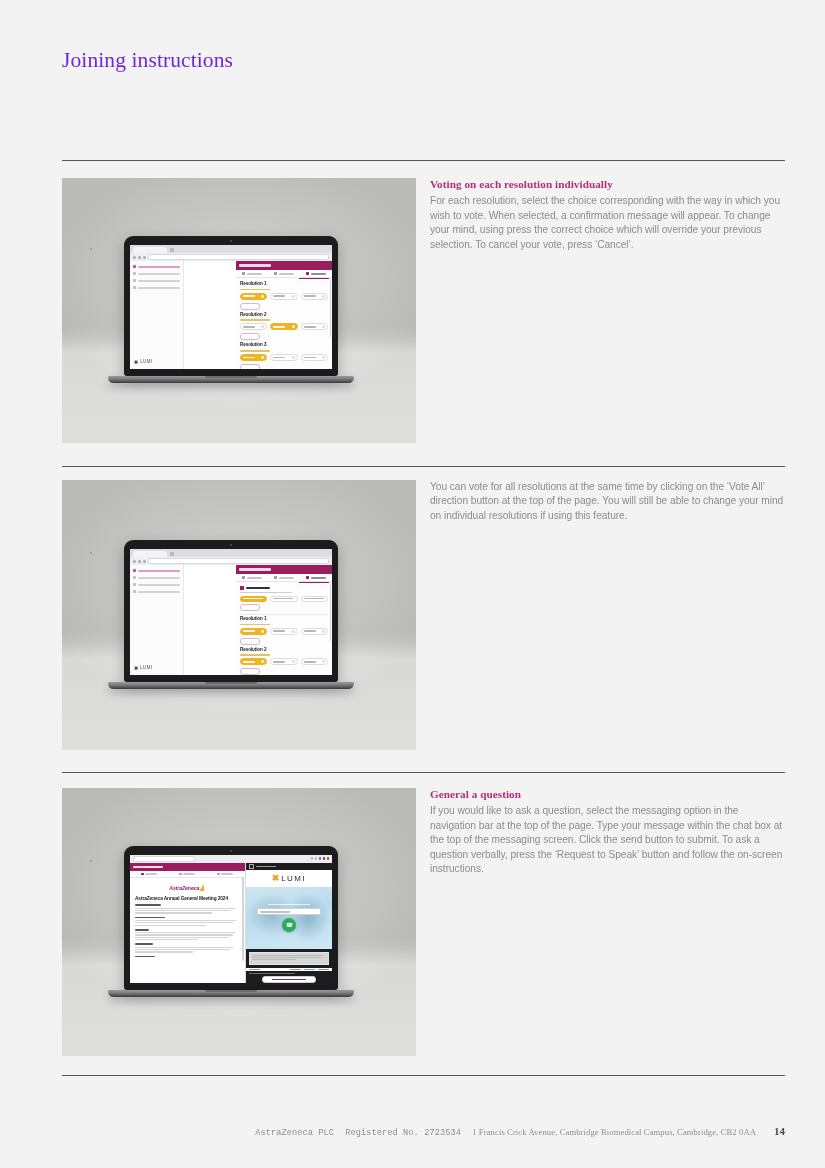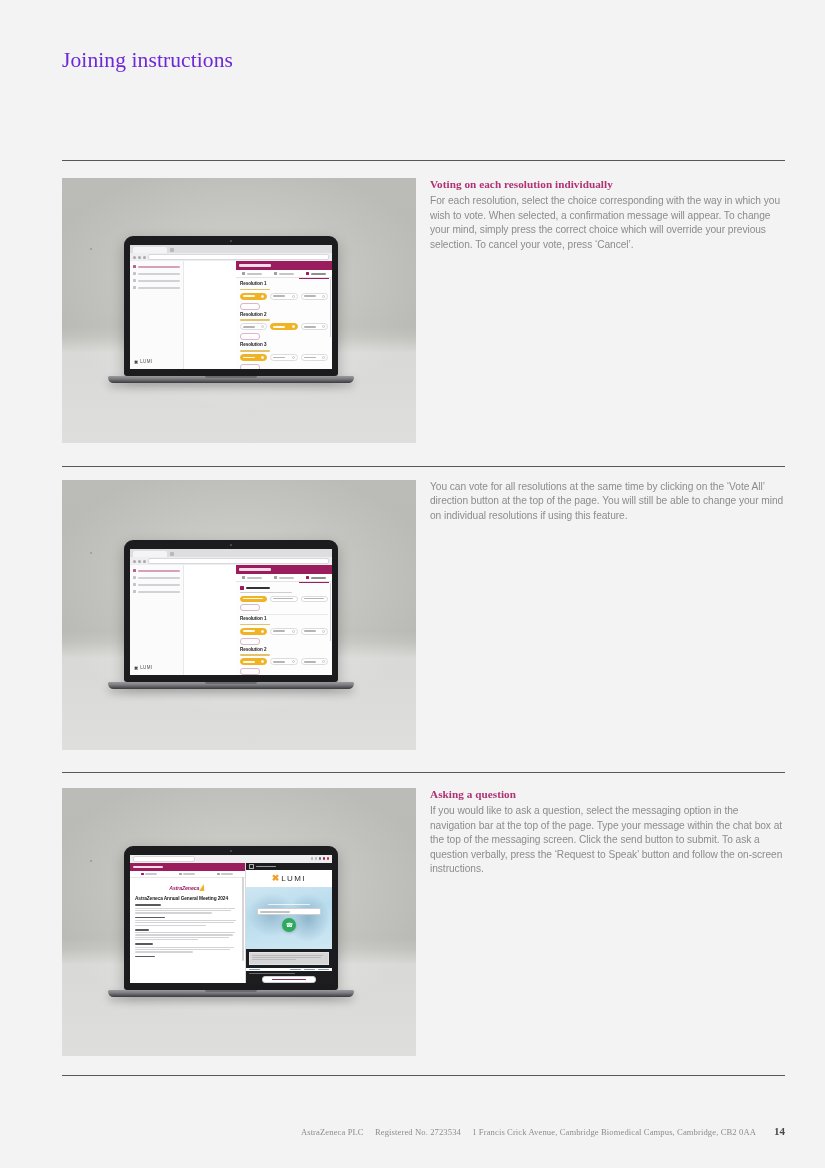--- a/index.html
+++ b/index.html
@@ -526,21 +526,21 @@
     padding-right: 40px;
     box-sizing: border-box;
     gap: 18px;
   }
   .footer .legal {
     font-family: "Liberation Serif", serif;
     font-size: 8.6px;
     color: #8d8d8d;
     letter-spacing: 0.1px;
   }
-  .footer .legal .seg { margin-right: 9px; }
+  .footer .legal .seg { margin-right: 9px; font-family: Liberation Mono, monospace; }
   .footer .pageno {
     font-family: "Liberation Serif", serif;
     font-size: 11px;
     font-weight: bold;
     color: #4a4a4a;
   }
 </style>
 </head>
 <body>
 
@@ -682,21 +682,21 @@
             </div>
           </div>
         </div>
       </div>
       <div class="base"></div>
     </div>
   </div>
 
   <div class="textcol">
     <h2 class="sub-heading">Voting on each resolution individually</h2>
-    <p class="body">For each resolution, select the choice corresponding with the way in which you wish to vote. When selected, a confirmation message will appear. To change your mind, simply press the correct choice which will override your previous selection. To cancel your vote, press ‘Cancel’.</p>
+    <p class="body">For each resolution, select the choice corresponding with the way in which you wish to vote. When selected, a confirmation message will appear. To change your mind, using press the correct choice which will override your previous selection. To cancel your vote, press ‘Cancel’.</p>
   </div>
 </div>
 
 <div class="section s2">
 
   <div class="photo p2">
     <div class="wall-shadow"></div>
     <div class="dot" style="left:28px;top:72px;"></div>
     <div class="laptop" style="top:60px;">
       <div class="lid">
@@ -951,21 +951,21 @@
             </div>
 
           </div>
         </div>
       </div>
       <div class="base"></div>
     </div>
   </div>
 
   <div class="textcol">
-    <h2 class="sub-heading">Asking a question</h2>
+    <h2 class="sub-heading">General a question</h2>
     <p class="body">If you would like to ask a question, select the messaging option in the navigation bar at the top of the page. Type your message within the chat box at the top of the messaging screen. Click the send button to submit. To ask a question verbally, press the ‘Request to Speak’ button and follow the on-screen instructions.</p>
   </div>
 </div>
 
 <div class="footer">
   <div class="legal">
     <span class="seg">AstraZeneca PLC</span>
     <span class="seg">Registered No. 2723534</span>
     <span>1 Francis Crick Avenue, Cambridge Biomedical Campus, Cambridge, CB2 0AA</span>
   </div>

